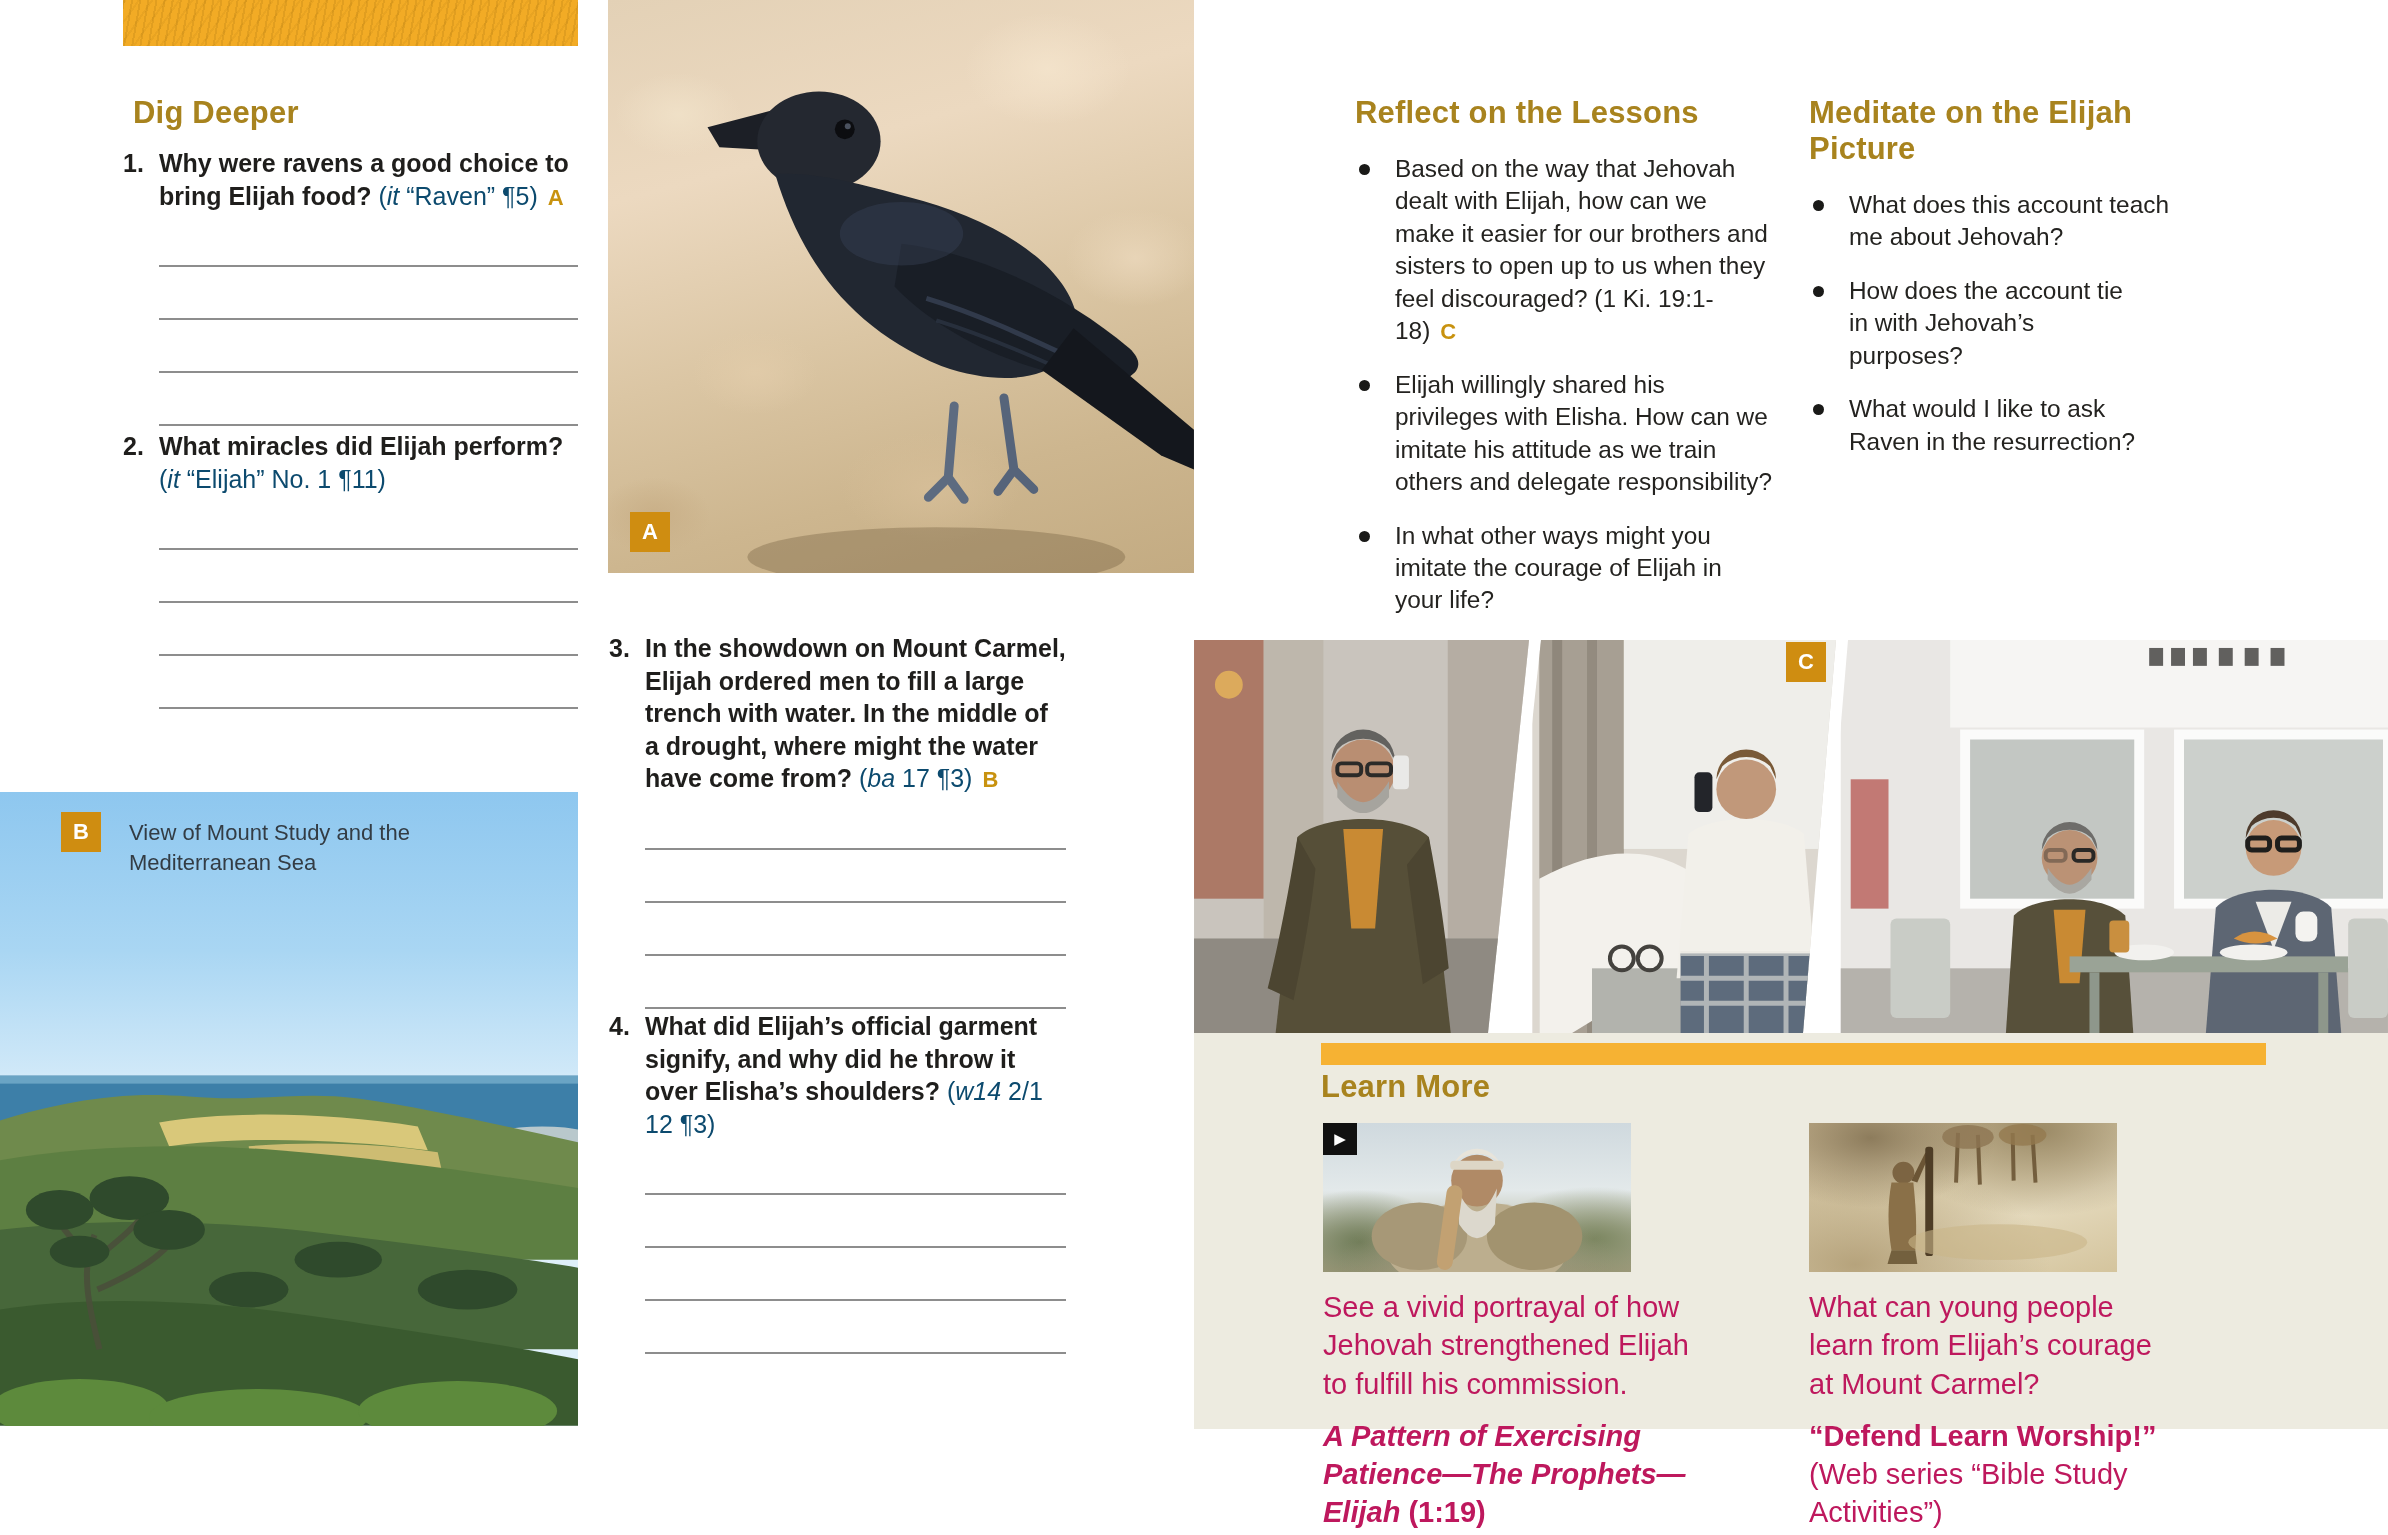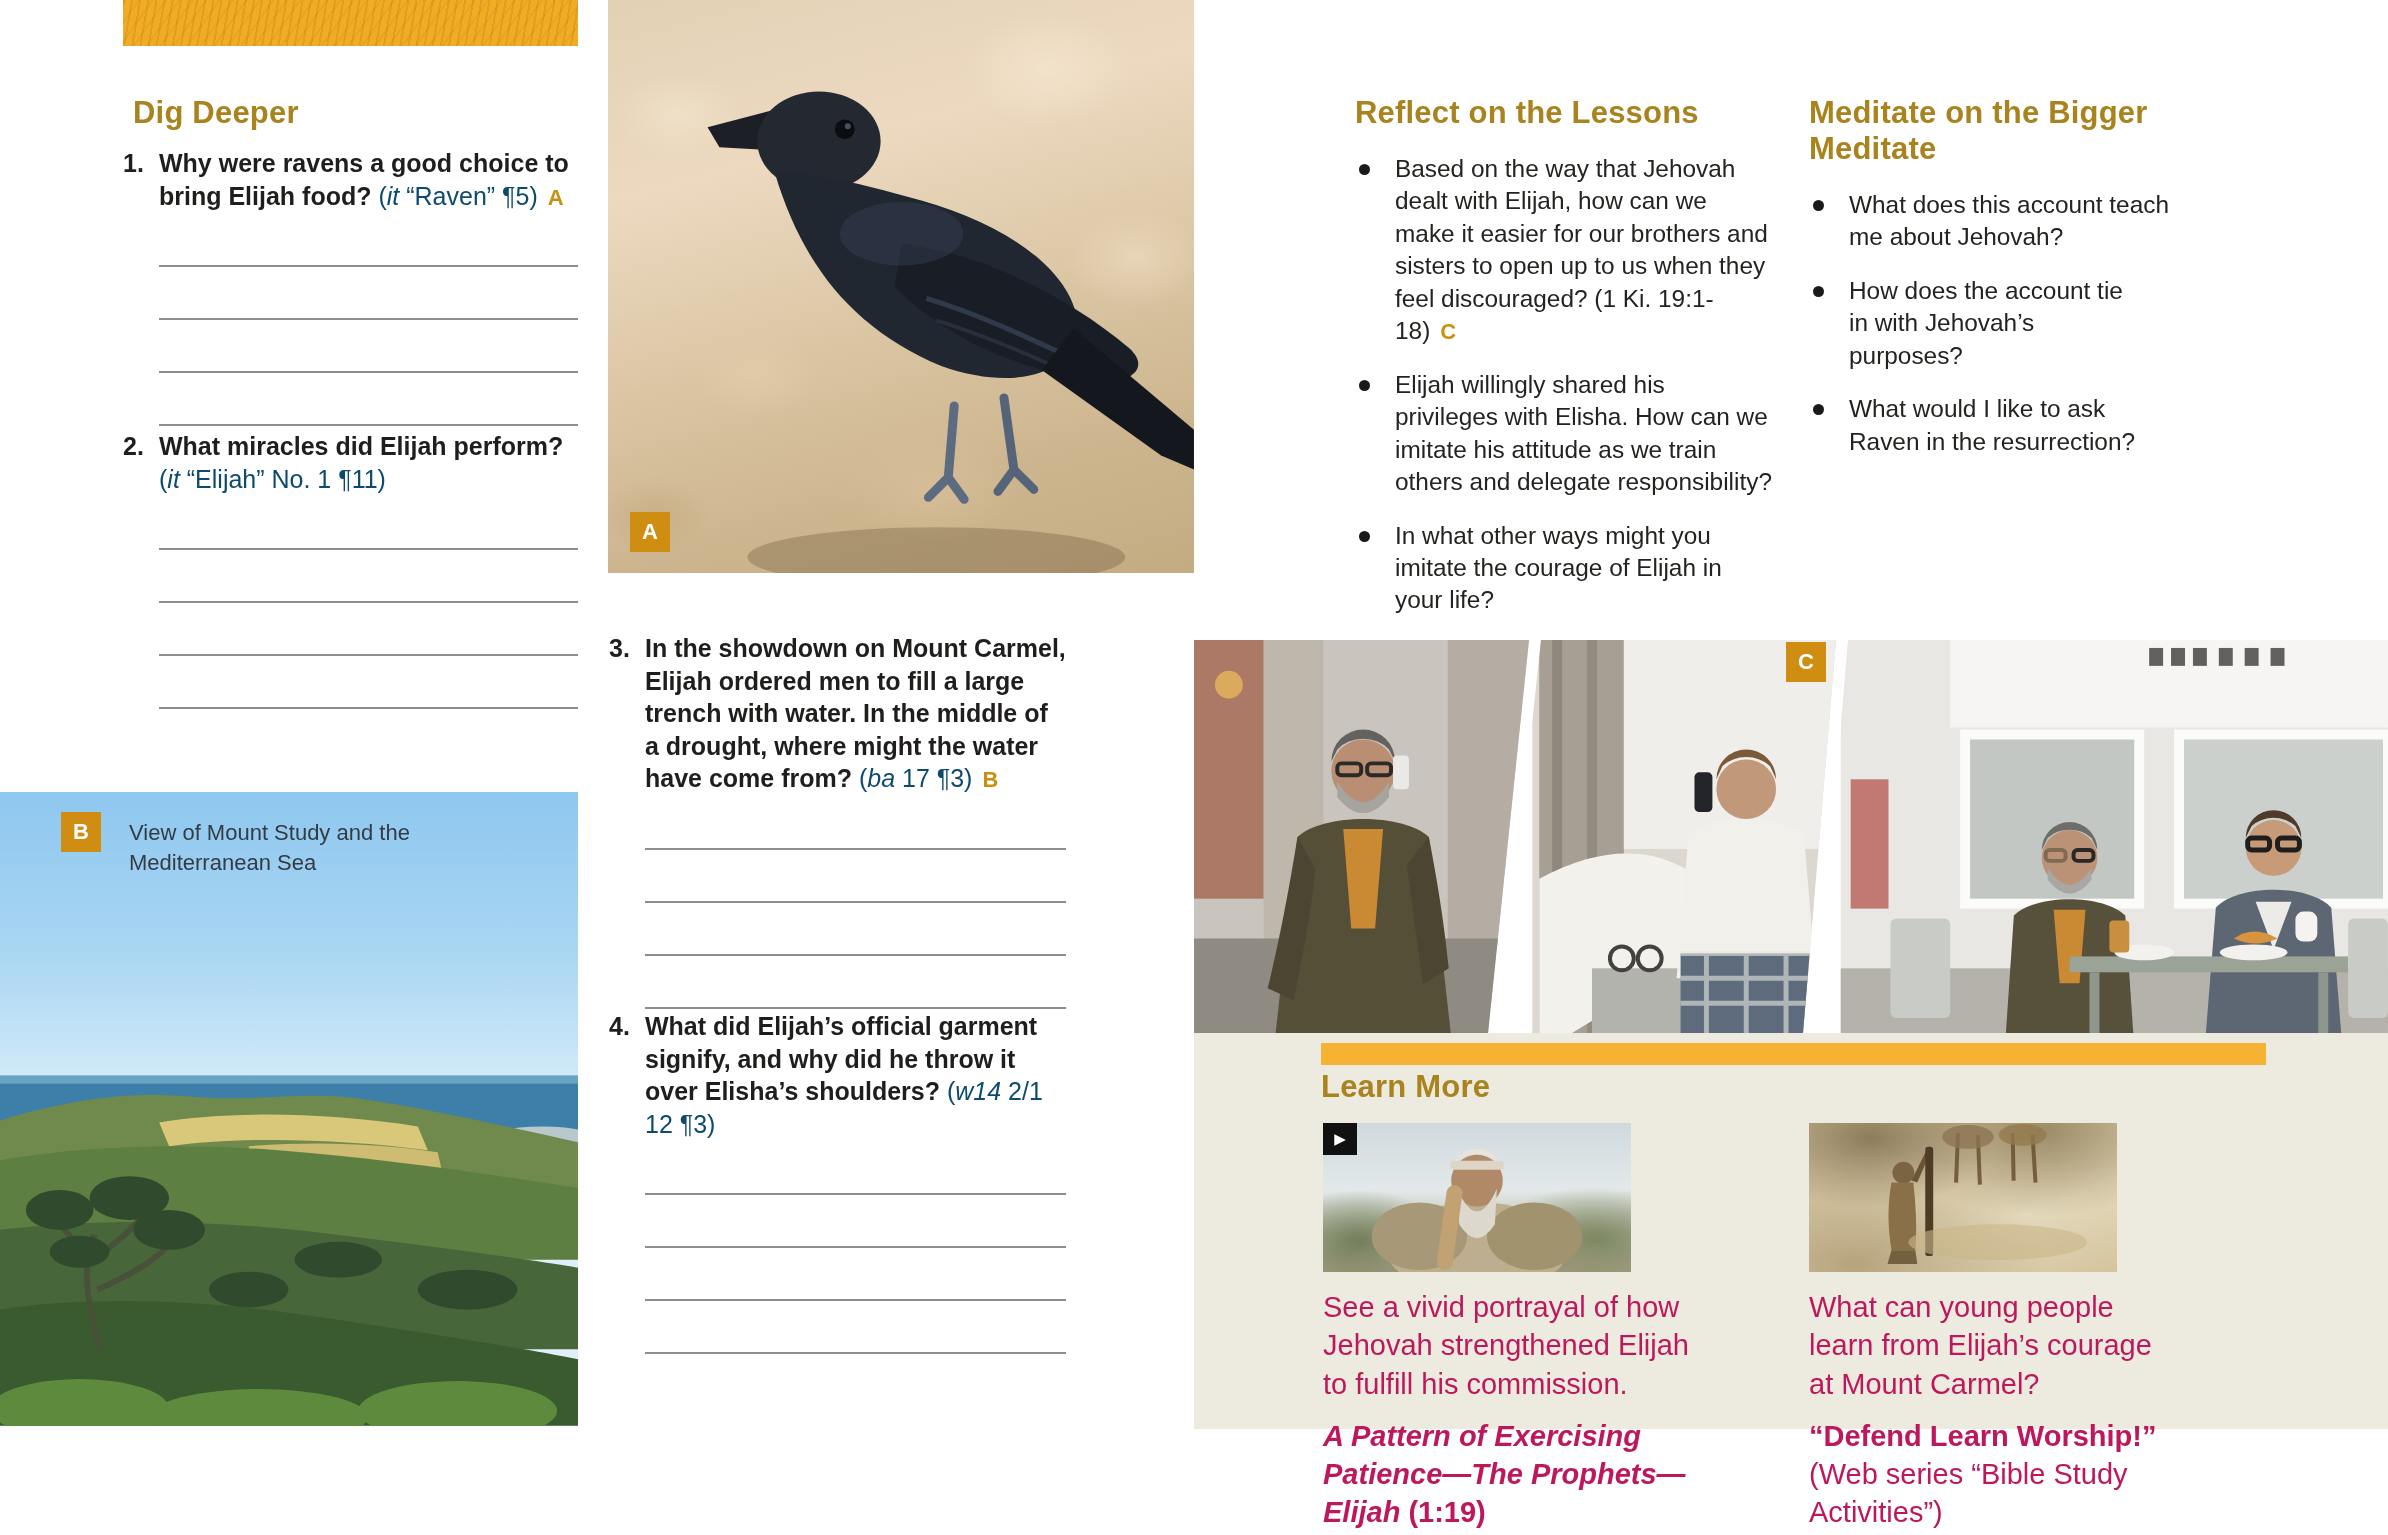--- a/index.html
+++ b/index.html
@@ -203,21 +203,21 @@
   <div class="abs" style="left:1355px;top:95px;width:418px;">
     <div class="sec-title">Reflect on the Lessons</div>
     <div class="bullets">
       <div class="bullet"><span class="dot"></span><span>Based on the way that Jehovah dealt with Elijah, how can we make it easier for our brothers and sisters to open up to us when they feel discouraged? (1 Ki. 19:1-18)</span><span class="inline-label">C</span></div>
       <div class="bullet"><span class="dot"></span><span>Elijah willingly shared his privileges with Elisha. How can we imitate his attitude as we train others and delegate responsibility?</span></div>
       <div class="bullet"><span class="dot"></span><span>In what other ways might you imitate the courage of Elijah in your life?</span></div>
     </div>
   </div>
 
   <div class="abs" style="left:1809px;top:95px;width:428px;">
-    <div class="sec-title">Meditate on the Bigger Meditate</div>
+    <div class="sec-title">Meditate on the Elijah Picture</div>
     <div class="bullets">
       <div class="bullet" style="width:328px;"><span class="dot"></span><span>What does this account teach me about Jehovah?</span></div>
       <div class="bullet" style="width:289px;"><span class="dot"></span><span>How does the account tie in with Jehovah’s purposes?</span></div>
       <div class="bullet" style="width:308px;"><span class="dot"></span><span>What would I like to ask Raven in the resurrection?</span></div>
     </div>
   </div>
 
   <div class="abs photo-strip">
 
     <div class="strip-photo clip1">

